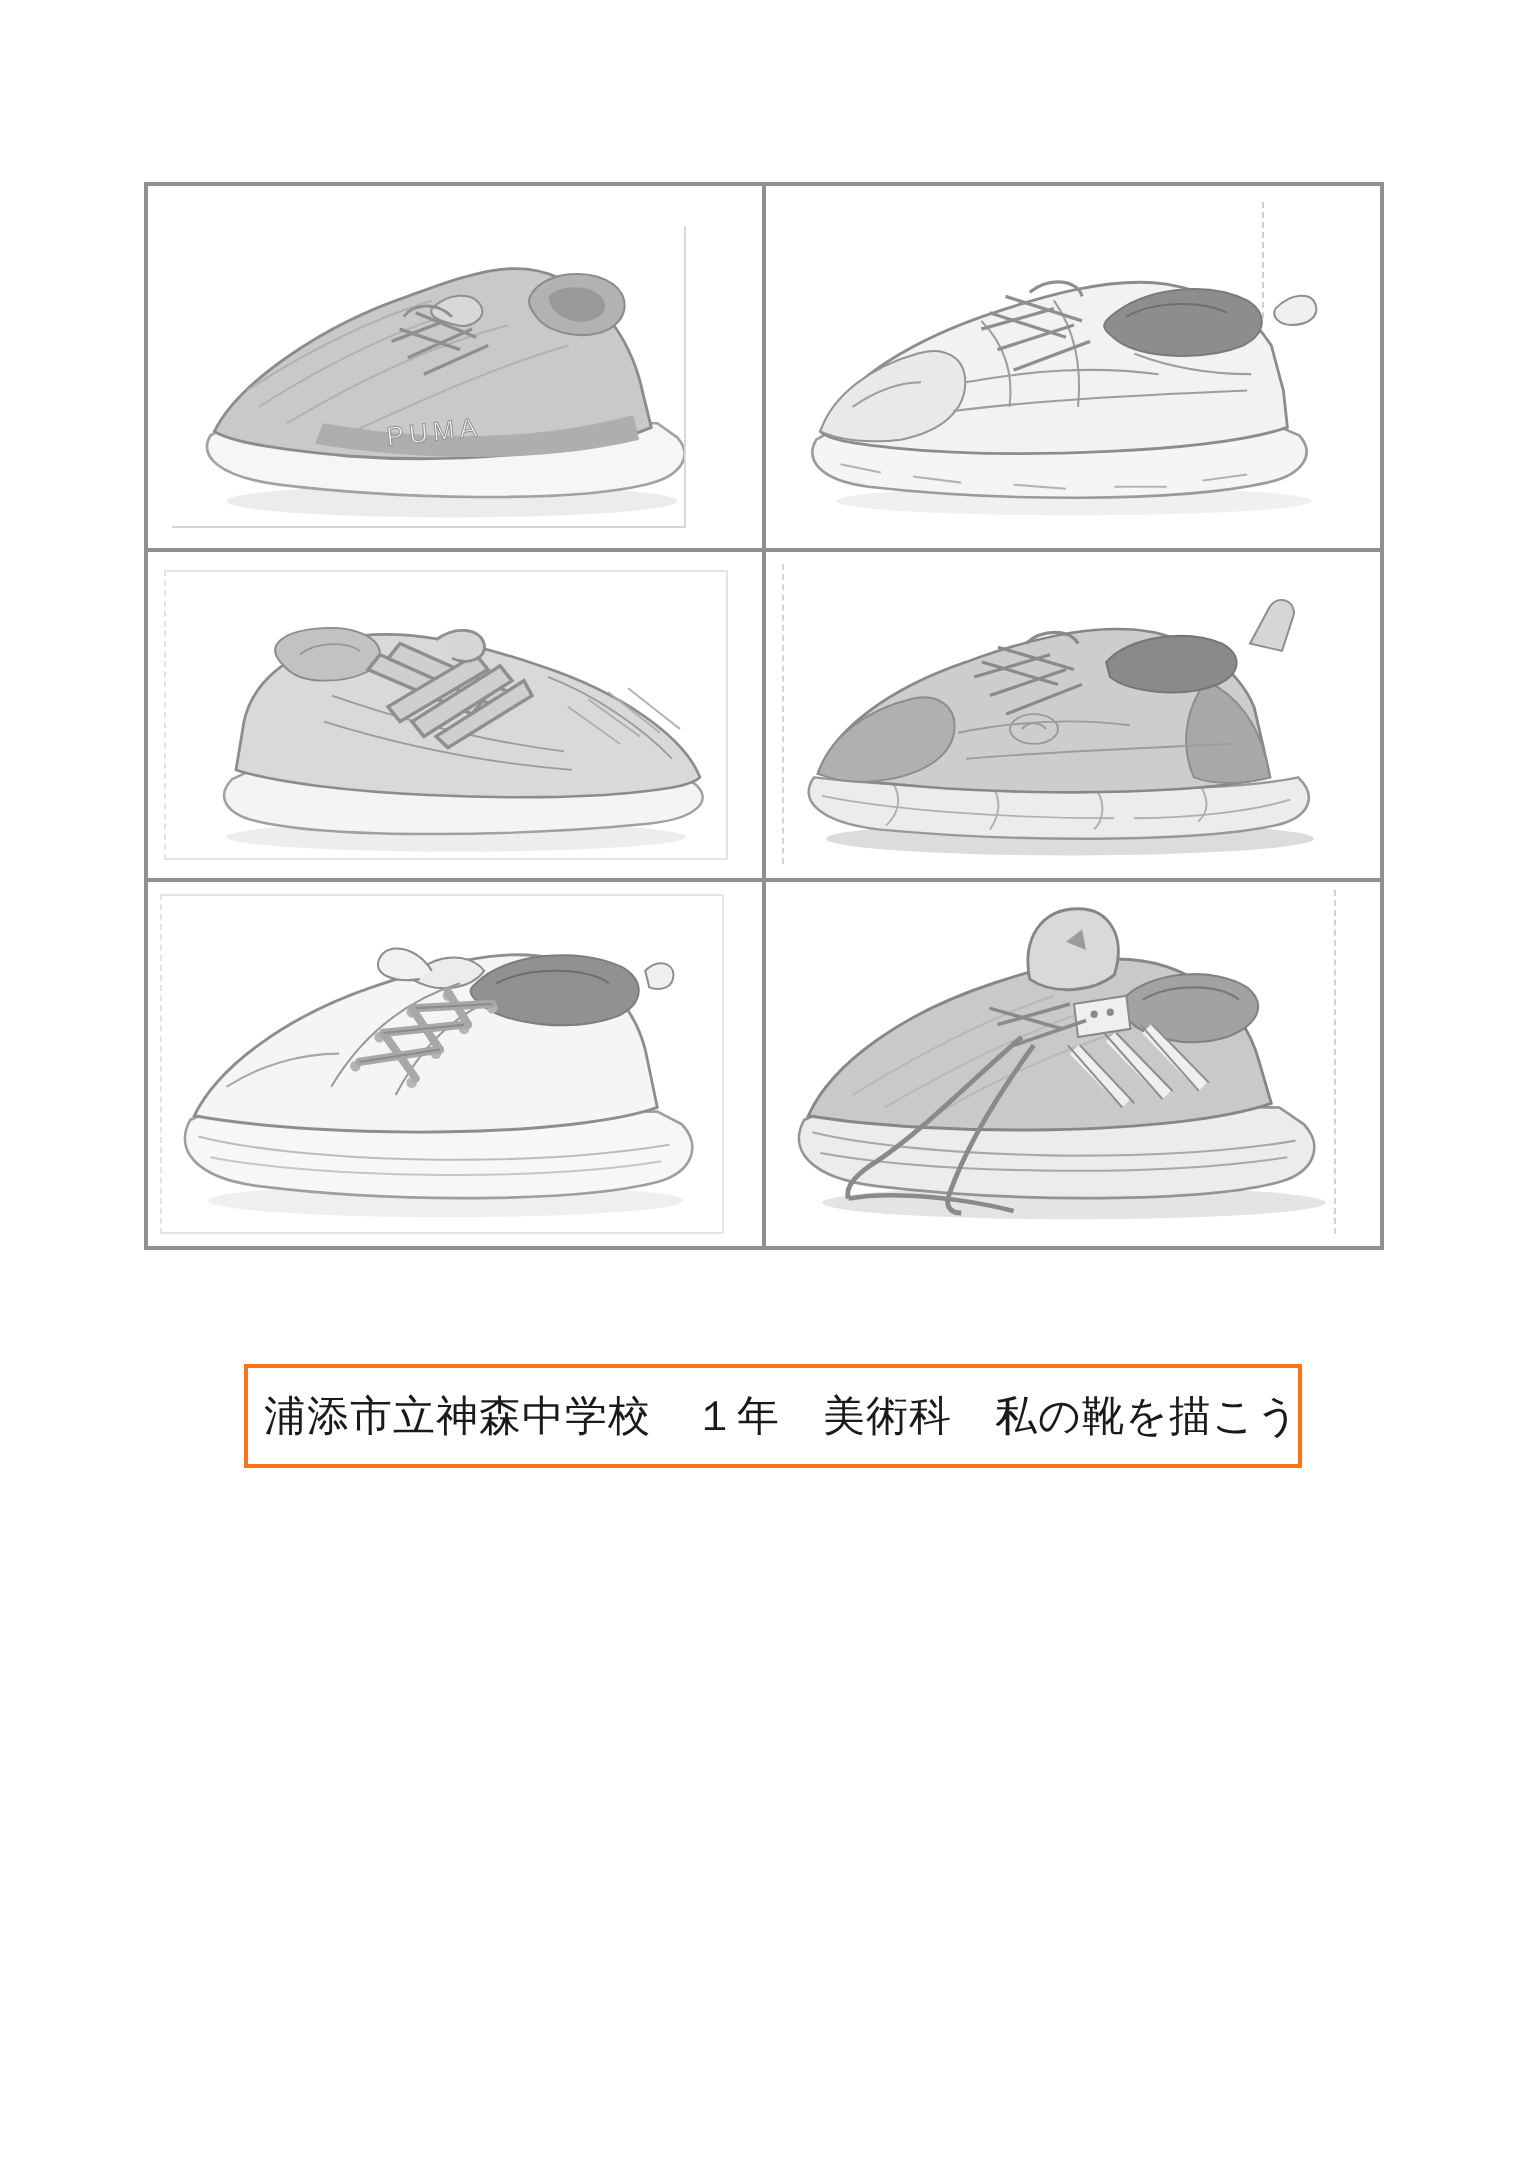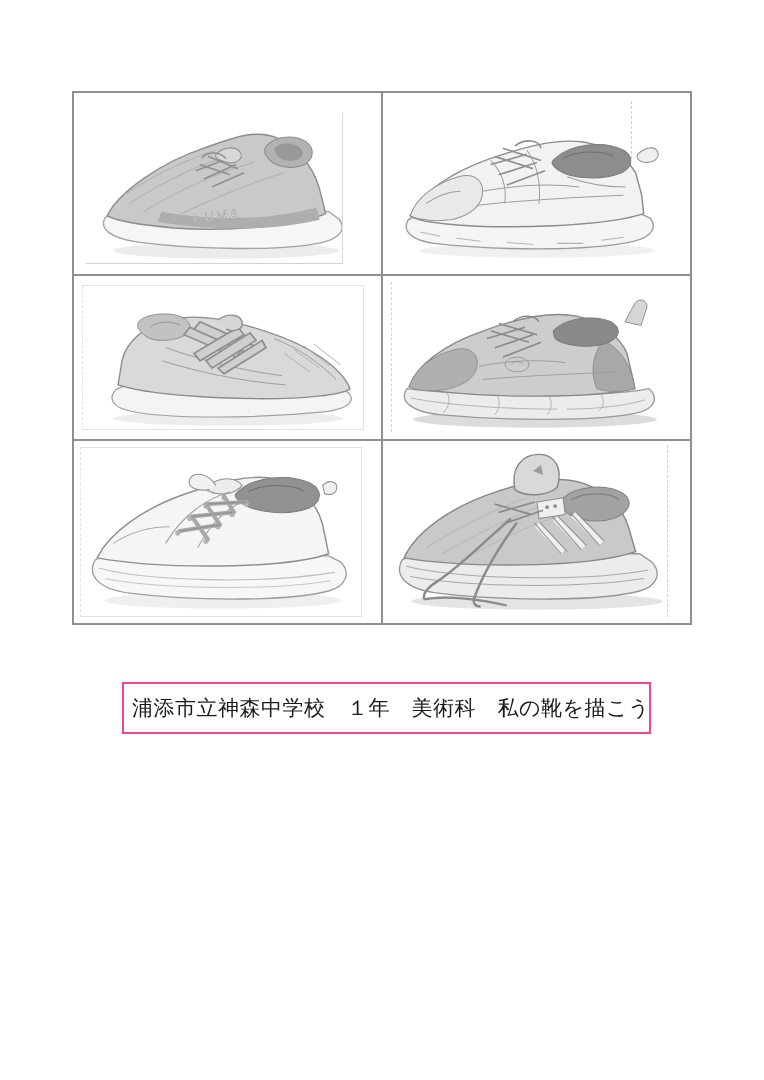--- a/index.html
+++ b/index.html
@@ -32,21 +32,21 @@
   .scan-1{left:12px;top:20px;width:256px;height:150px;border-right:1px solid #d9d9d9;border-bottom:1px solid #d3d3d3;}
   .scan-2{right:58px;top:8px;width:0;height:58px;border-left:1px dashed #d0d0d0;}
   .scan-3{left:8px;top:9px;width:280px;height:143px;border:1px solid #e2e2e2;border-left-style:dashed;}
   .scan-4{left:8px;top:6px;width:0;height:150px;border-left:1px dashed #d4d4d4;}
   .scan-5{left:6px;top:6px;width:280px;height:168px;border:1px solid #e4e4e4;border-left-style:dashed;}
   .scan-6{right:22px;top:4px;width:0;height:172px;border-left:1px dashed #d2d2d2;}
 
   
   .caption-box{
     position:absolute;left:122px;top:682px;width:529px;height:52px;
-    box-sizing:border-box;border:2px solid #ec4899;background:#ffffff;
+    box-sizing:border-box;border:2px solid #f97316;background:#ffffff;
     display:flex;align-items:center;padding:0 8px;
   }
   .caption-text{
     font-size:21px;color:#1a1a1a;letter-spacing:.5px;white-space:nowrap;
     font-family:"Liberation Serif","DejaVu Serif",serif;
   }
 </style>
 </head>
 <body>
 

